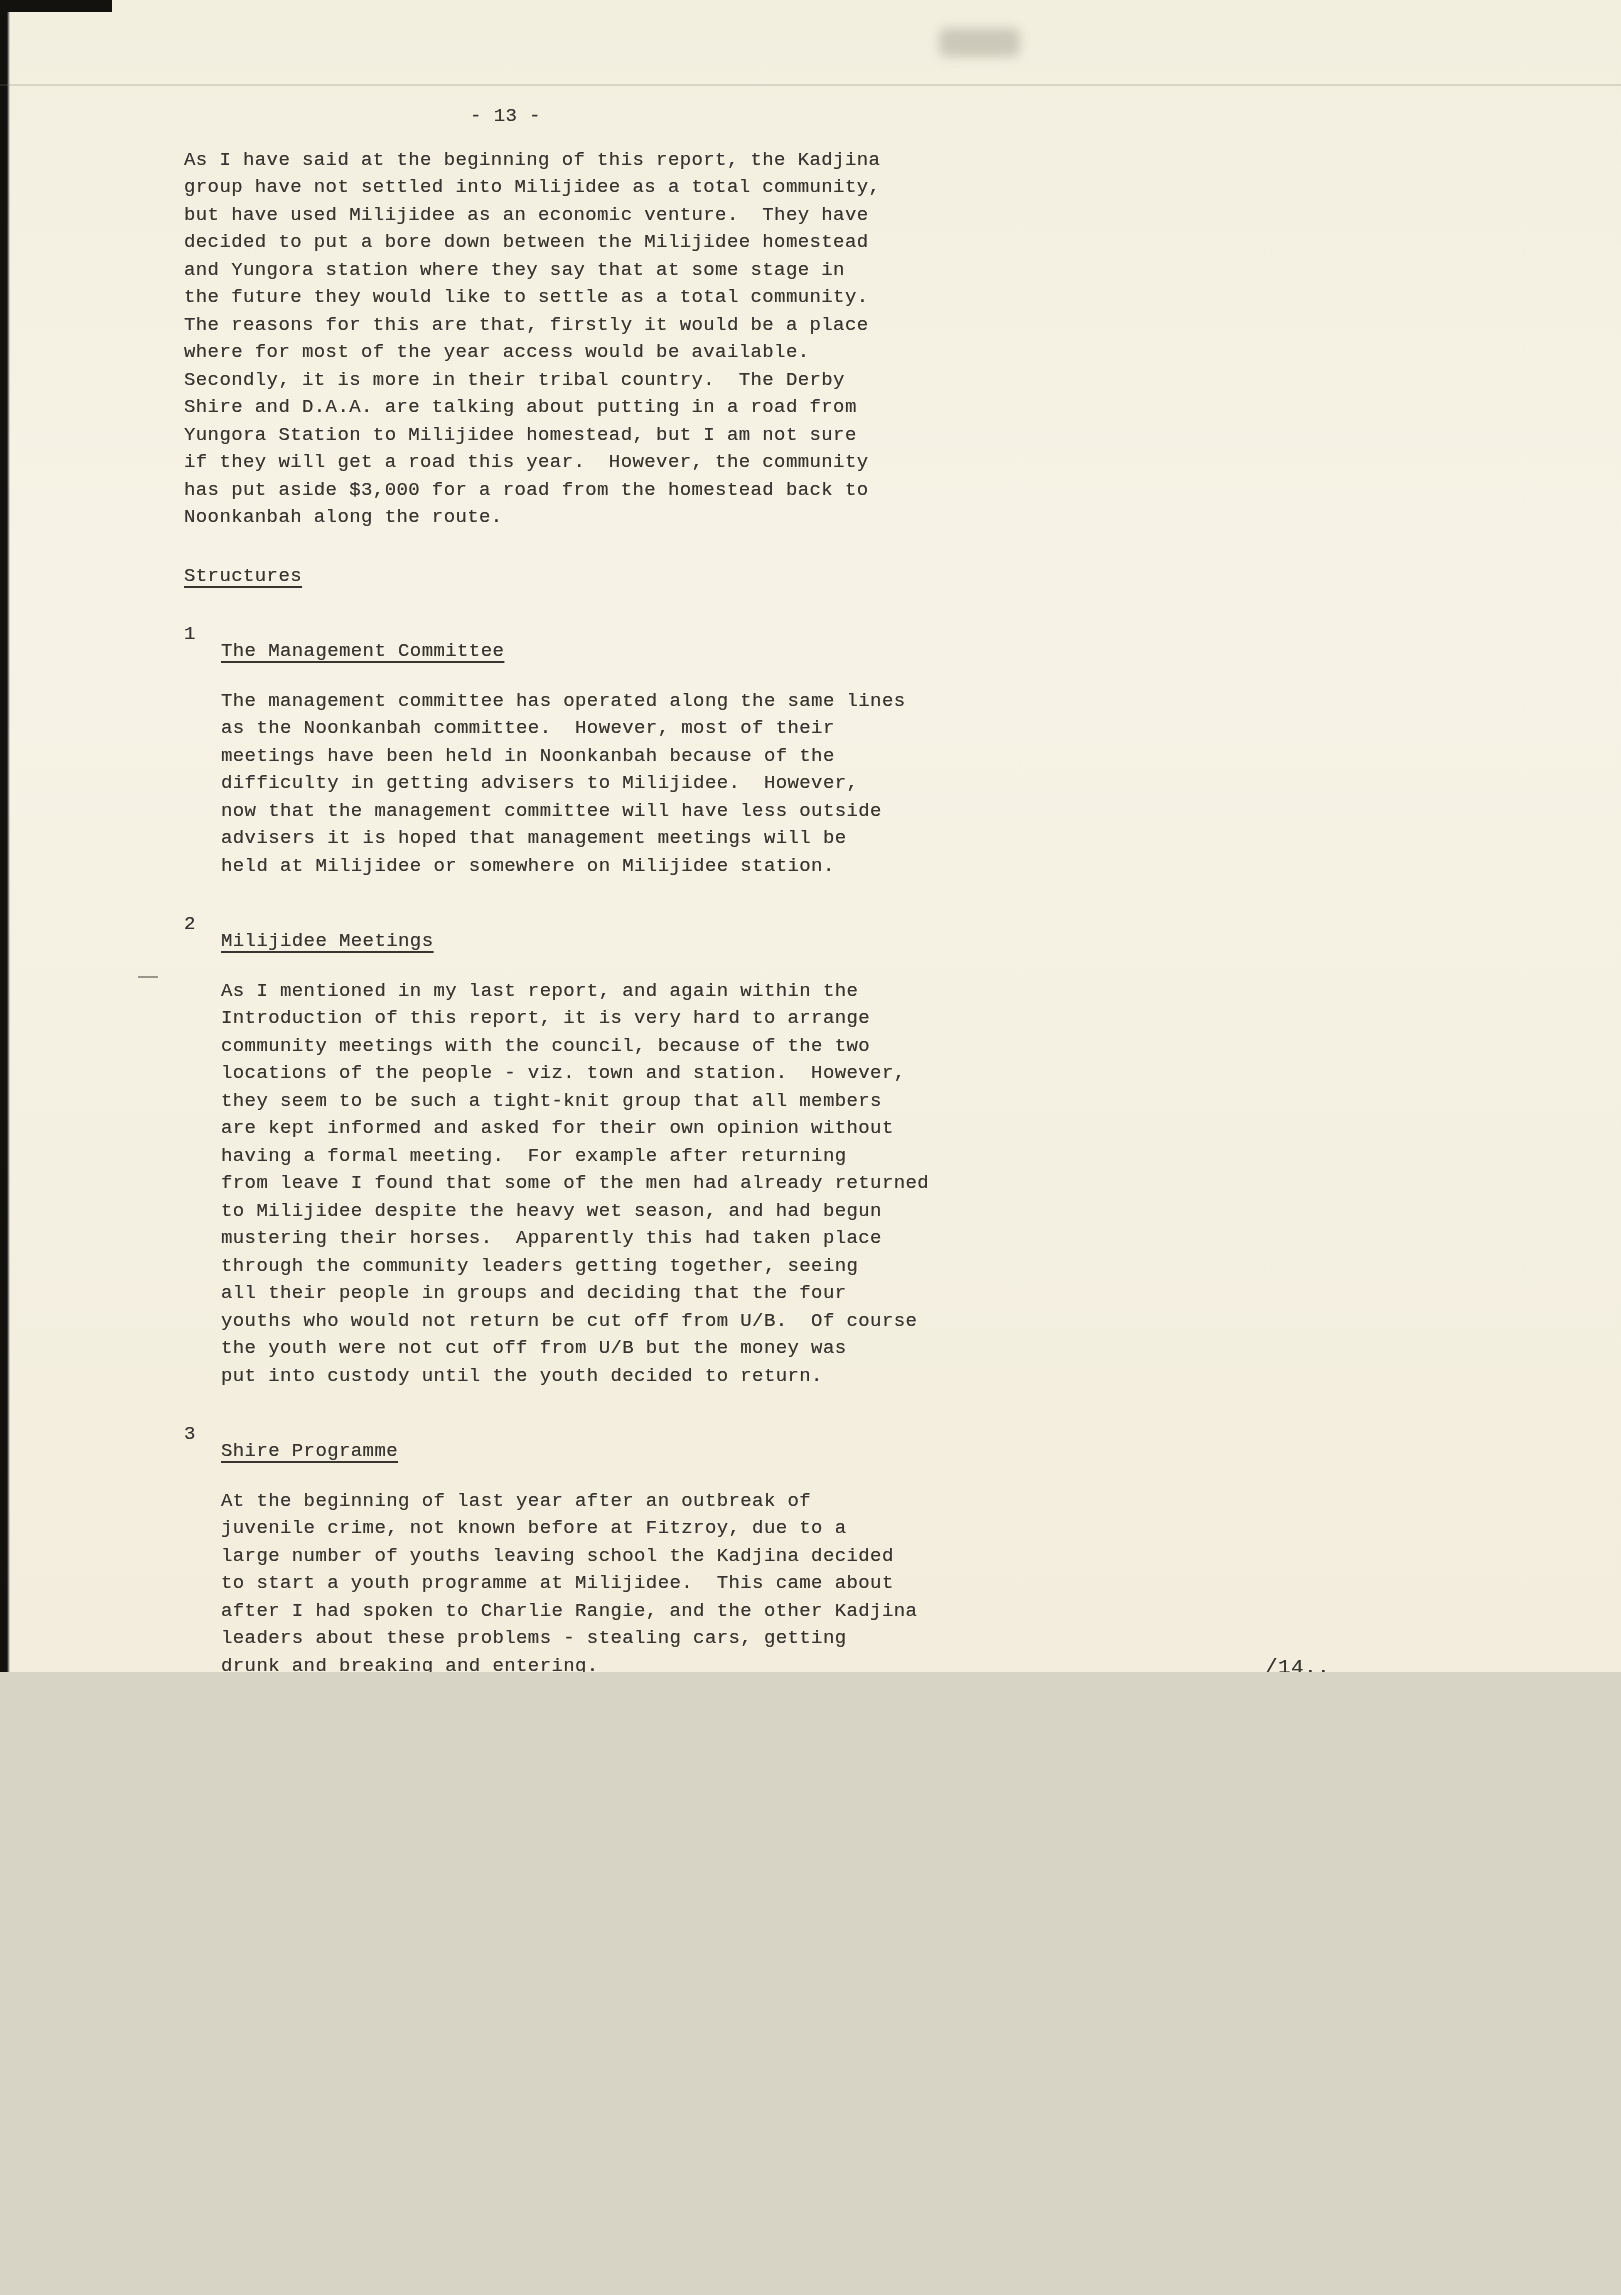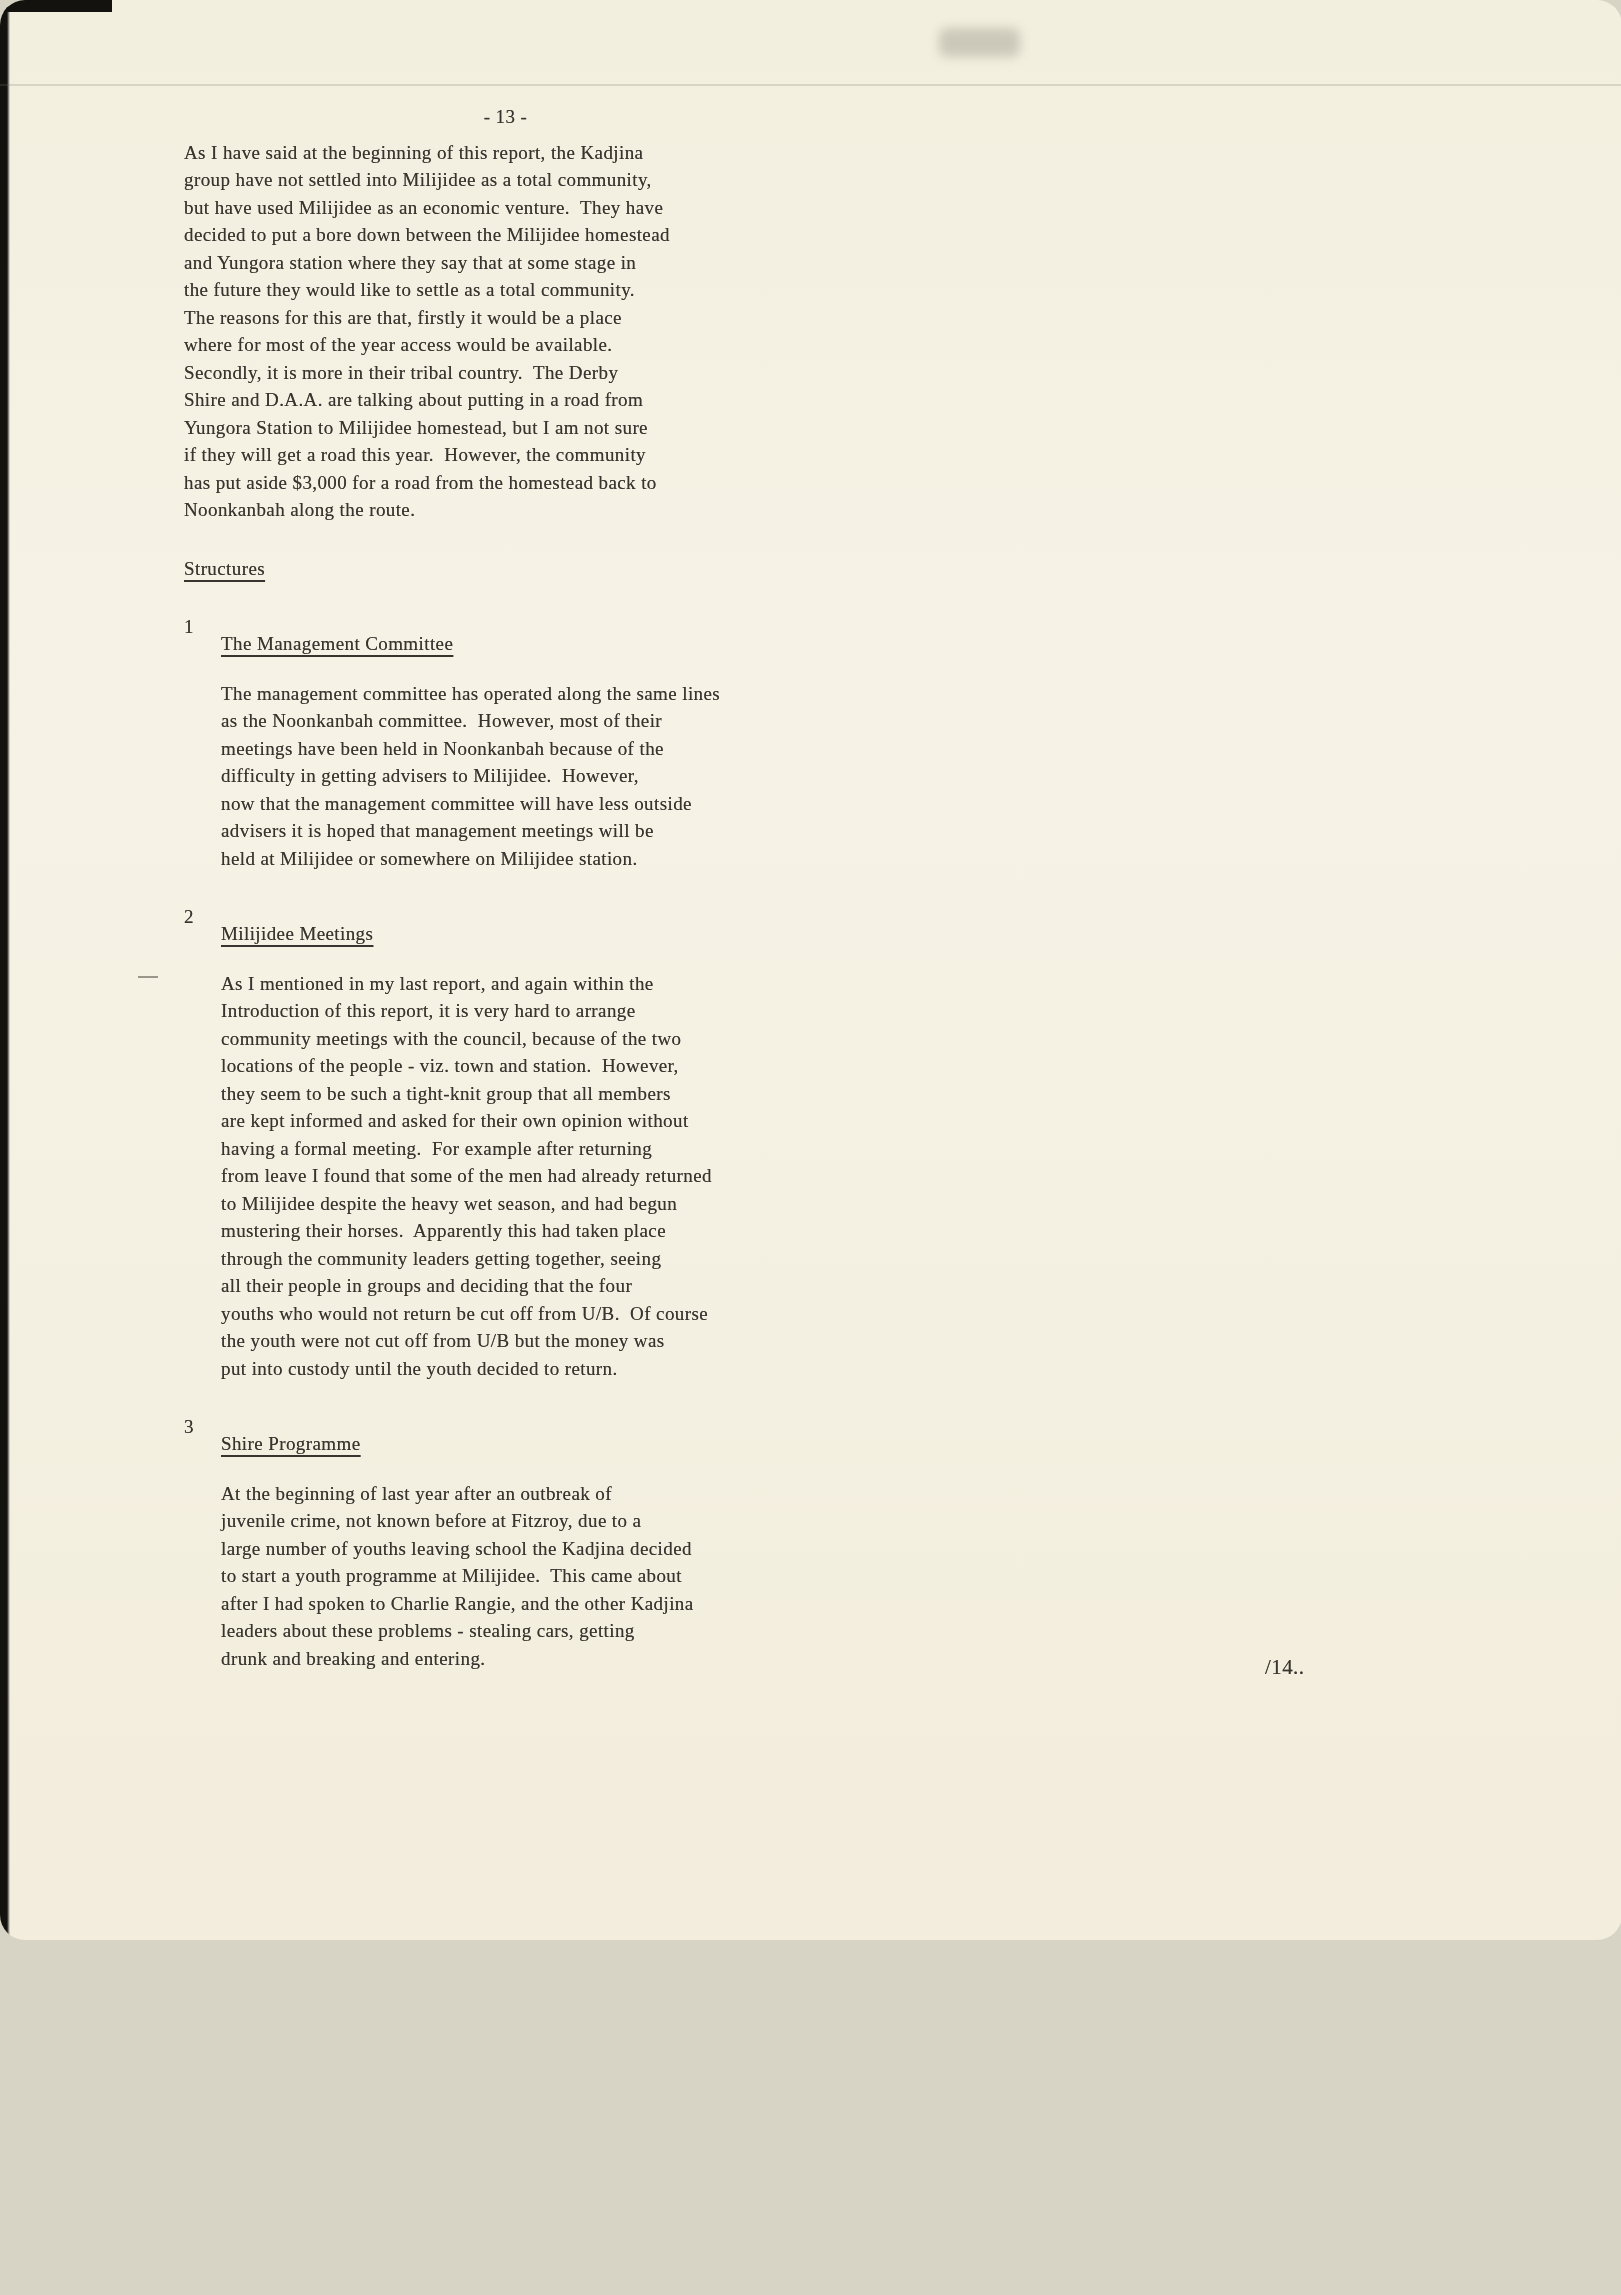--- a/index.html
+++ b/index.html
@@ -3,31 +3,30 @@
 <meta charset="utf-8">
 <style>
   html, body {
     margin: 0;
     padding: 0;
     background: #d8d4c5;
   }
   .sheet {
     position: relative;
     width: 1622px;
-    height: 1940px;
+    height: 1672px;
     margin: 0 auto;
     overflow: hidden;
     background: linear-gradient(180deg, #f3efdf 0%, #f6f2e5 35%, #f4f0e1 70%, #f2eddc 100%);
-    font-family: Liberation Serif, serif;
+    font-family: Liberation Mono, monospace;
     font-size: 19px;
     letter-spacing: 0.4px;
     line-height: 27.5px;
     color: #383530;
     text-shadow: 0 0 0.6px rgba(55, 50, 40, 0.65);
-    border-radius: 25px;
   }
   
   .edge-left {
     position: absolute; left: 0; top: 0;
     width: 10px; height: 2296px;
     background: linear-gradient(90deg, #14120f 0%, #14120f 70%, rgba(20,18,15,0) 100%);
   }
   .edge-top {
     position: absolute; left: 0; top: 0;
     width: 112px; height: 12px;
@@ -72,21 +71,21 @@
     text-decoration-thickness: 1.5px;
   }
   .para {
     margin: 0;
     font-family: inherit;
     font-size: inherit;
     line-height: inherit;
     letter-spacing: inherit;
     white-space: pre;
   }
-  .intro { margin-top: 8px; }
+  .intro { margin-top: 16px; }
   .sub-title {
     margin: 31px 0 0 0;
     font-size: inherit;
     font-weight: normal;
   }
   .sec-head {
     display: flex;
     margin-top: 31px;
   }
   .sec-num { width: 37px; }

